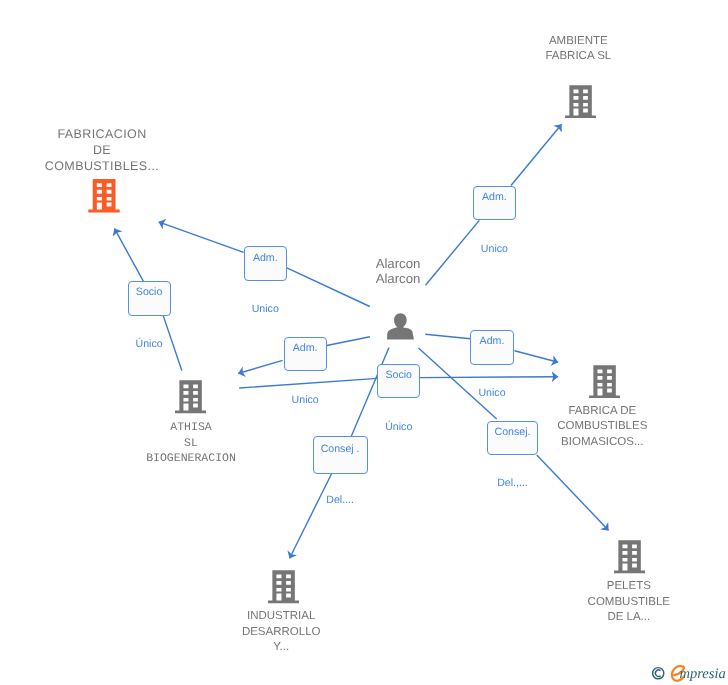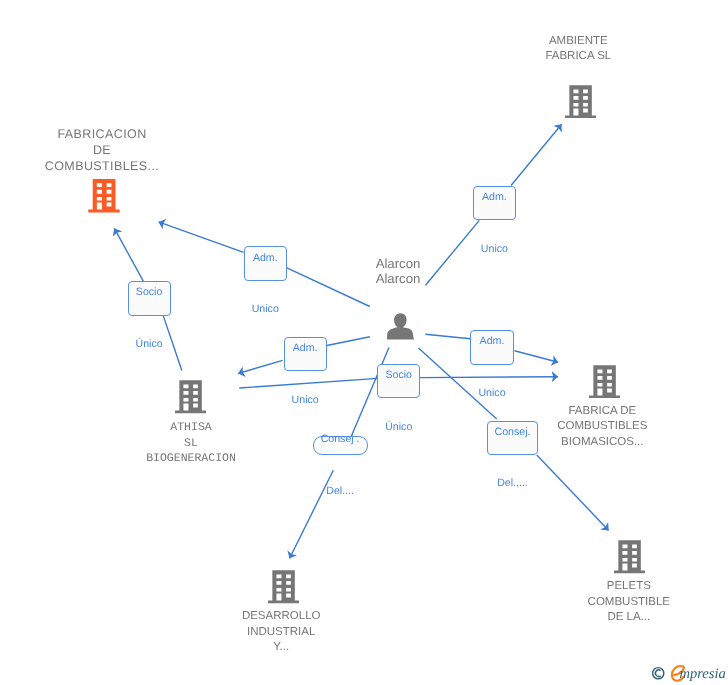--- a/index.html
+++ b/index.html
@@ -83,22 +83,22 @@
         </svg></div>
       <div class="node-label" style="left: 452.3px; top: 403.9px; width: 300px;">
         <div>FABRICA DE</div>
         <div>COMBUSTIBLES</div>
         <div>BIOMASICOS...</div>
       </div>
       <div class="node-icon" style="left: 267.5px; top: 570px;"><svg width="31" height="33.6" viewBox="0 0 32 34">
           <path fill="#767676" fill-rule="evenodd" d="M4.5 0 H27.7 V31.05 H32 V34 H0 V31.05 H4.5 Z M8.7 4.35 H13.9 V8.13 H8.7 Z M18.7 4.35 H23.6 V8.13 H18.7 Z M8.7 10.91 H13.9 V14.95 H8.7 Z M18.7 10.91 H23.6 V14.95 H18.7 Z M8.7 18.24 H13.9 V21.77 H8.7 Z M18.7 18.24 H23.6 V21.77 H18.7 Z M8.7 24.04 H13.9 V31.05 H8.7 Z M18.7 24.04 H23.6 V28.1 H18.7 Z"></path>
         </svg></div>
       <div class="node-label" style="left: 131.2px; top: 609.4px; width: 300px;">
+        <div>INDUSTRIAL</div>
         <div>DESARROLLO</div>
-        <div>INDUSTRIAL</div>
         <div>Y...</div>
       </div>
       <div class="node-icon" style="left: 614px; top: 540.3px;"><svg width="31" height="33.6" viewBox="0 0 32 34">
           <path fill="#767676" fill-rule="evenodd" d="M4.5 0 H27.7 V31.05 H32 V34 H0 V31.05 H4.5 Z M8.7 4.35 H13.9 V8.13 H8.7 Z M18.7 4.35 H23.6 V8.13 H18.7 Z M8.7 10.91 H13.9 V14.95 H8.7 Z M18.7 10.91 H23.6 V14.95 H18.7 Z M8.7 18.24 H13.9 V21.77 H8.7 Z M18.7 18.24 H23.6 V21.77 H18.7 Z M8.7 24.04 H13.9 V31.05 H8.7 Z M18.7 24.04 H23.6 V28.1 H18.7 Z"></path>
         </svg></div>
       <div class="node-label" style="left: 478.8px; top: 579.4px; width: 300px;">
         <div>PELETS</div>
         <div>COMBUSTIBLE</div>
         <div>DE LA...</div>
       </div>
@@ -121,21 +121,21 @@
         <span>Unico</span>
       </div>
       <div class="edge-label" style="left: 470.4px; top: 330.2px; width: 43.2px; height: 34.6px;">
         <span>Adm.</span>
         <span>Unico</span>
       </div>
       <div class="edge-label" style="left: 377.4px; top: 364px; width: 42.7px; height: 34.4px;">
         <span>Socio</span>
         <span>Único</span>
       </div>
-      <div class="edge-label" style="left: 312.7px; top: 435.9px; width: 54.9px; height: 19px; border-radius: 9px;">
+      <div class="edge-label" style="left: 312.7px; top: 435.9px; width: 54.9px; height: 38px;">
         <span>Consej .</span>
         <span>Del....</span>
       </div>
       <div class="edge-label" style="left: 487px; top: 420.6px; width: 51px; height: 34.3px;">
         <span>Consej.</span>
         <span>Del.,...</span>
       </div>
     </div>
   <div class="watermark" style="left:648px;top:660px;"><svg width="80" height="24" viewBox="0 0 80 24">
         <g>

